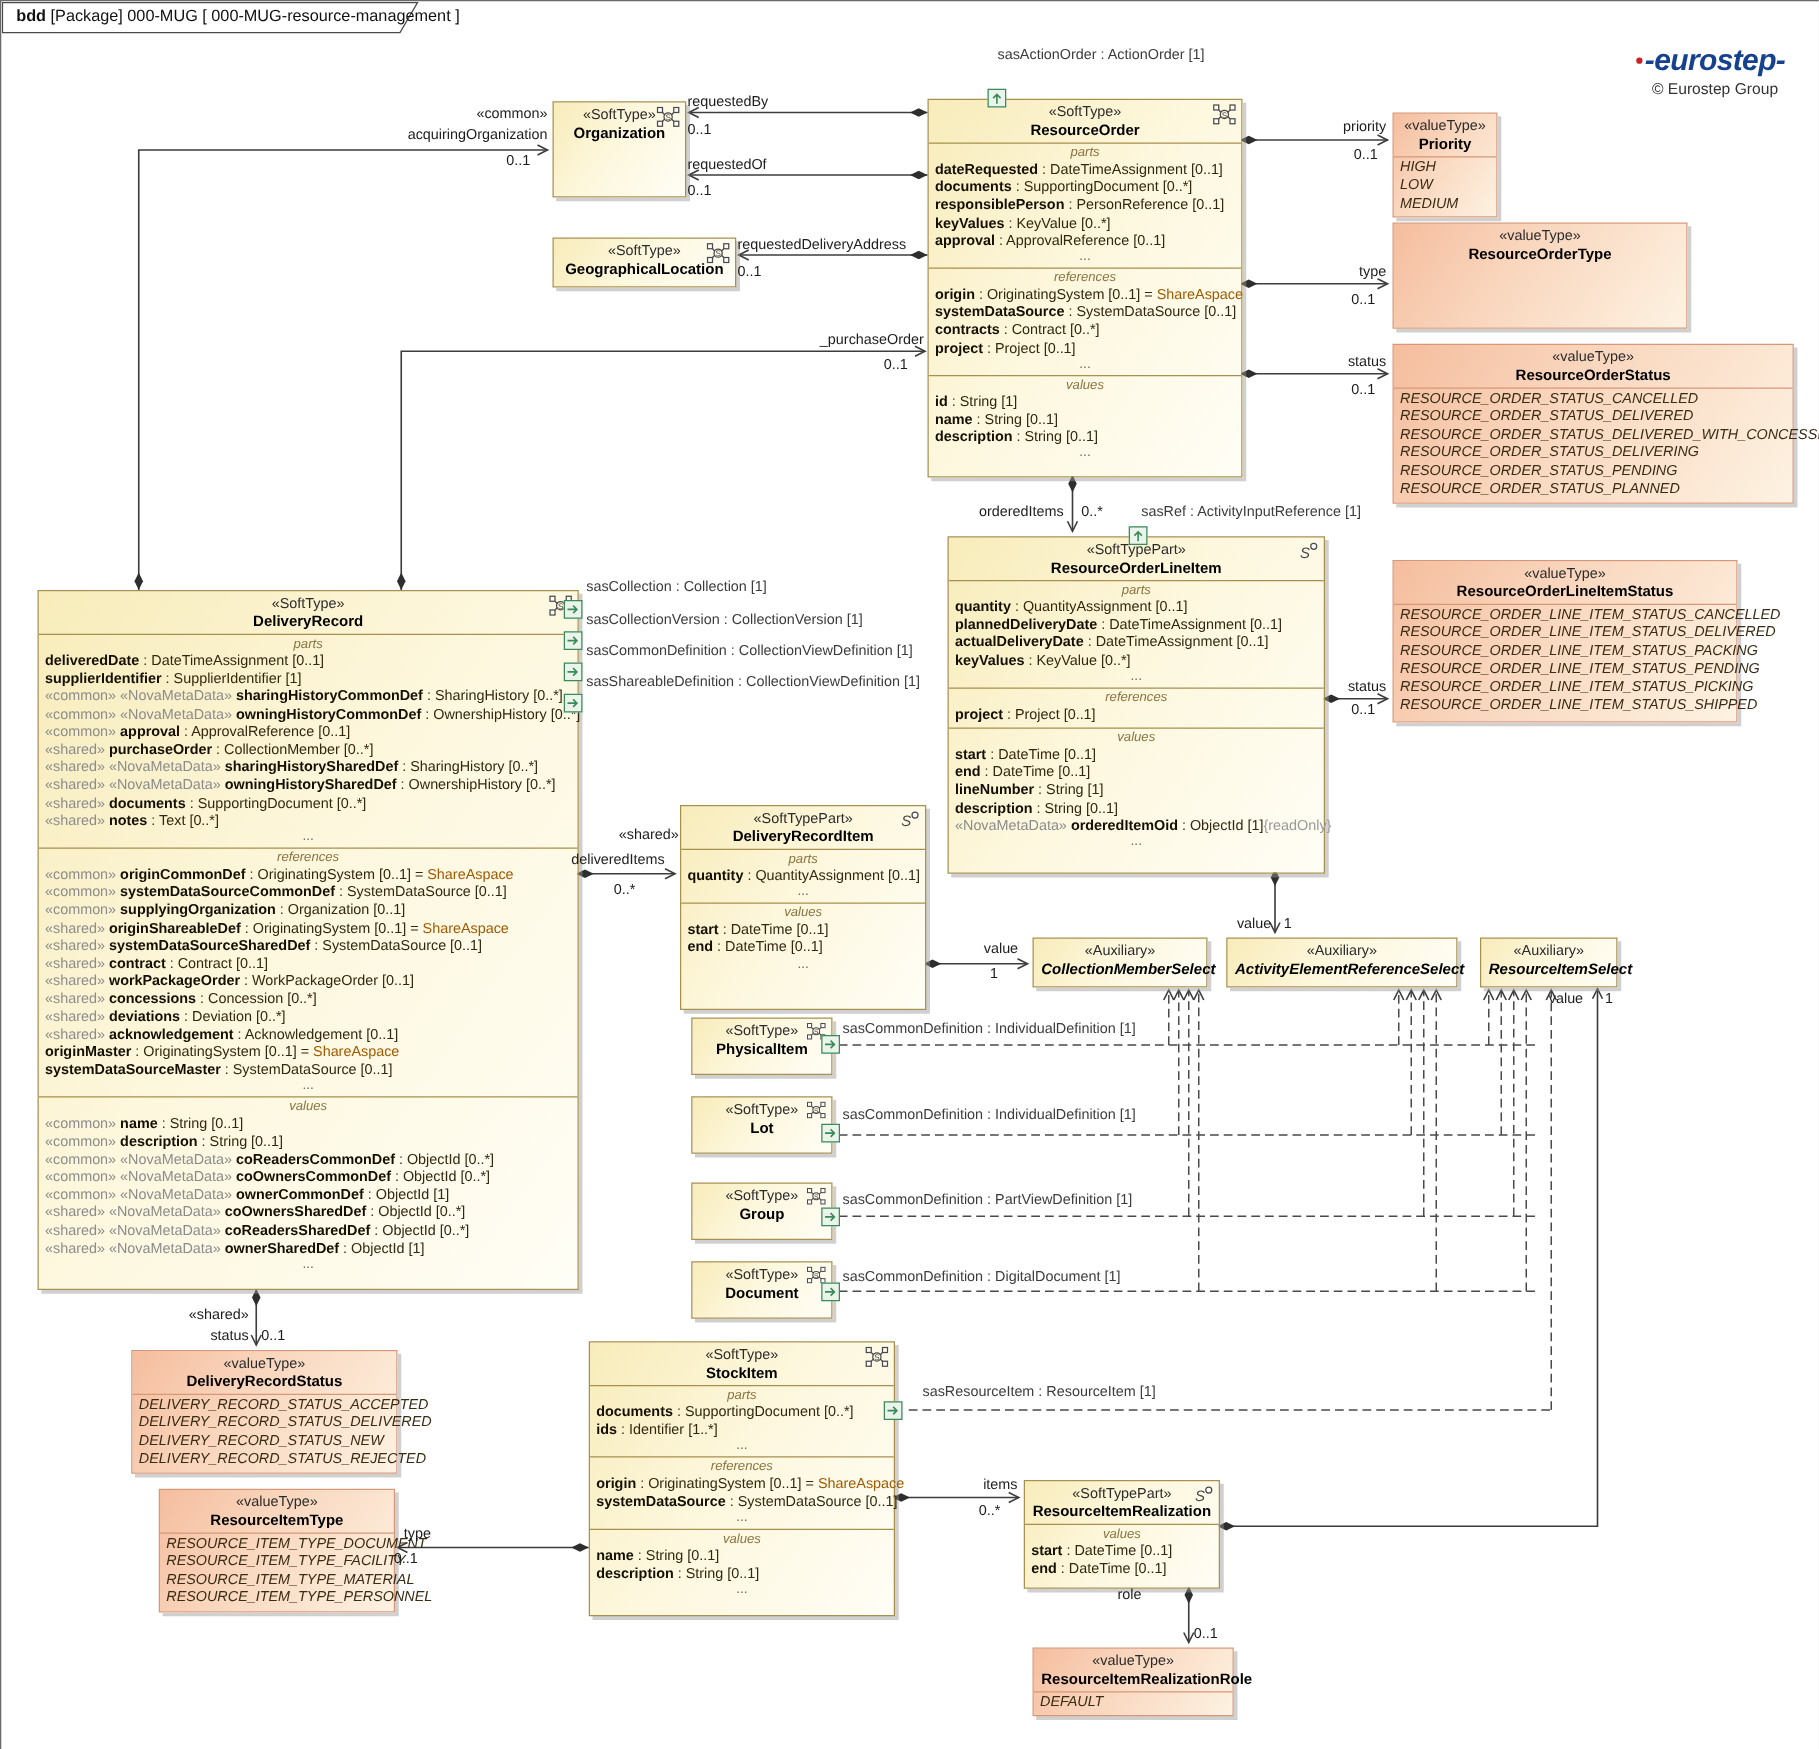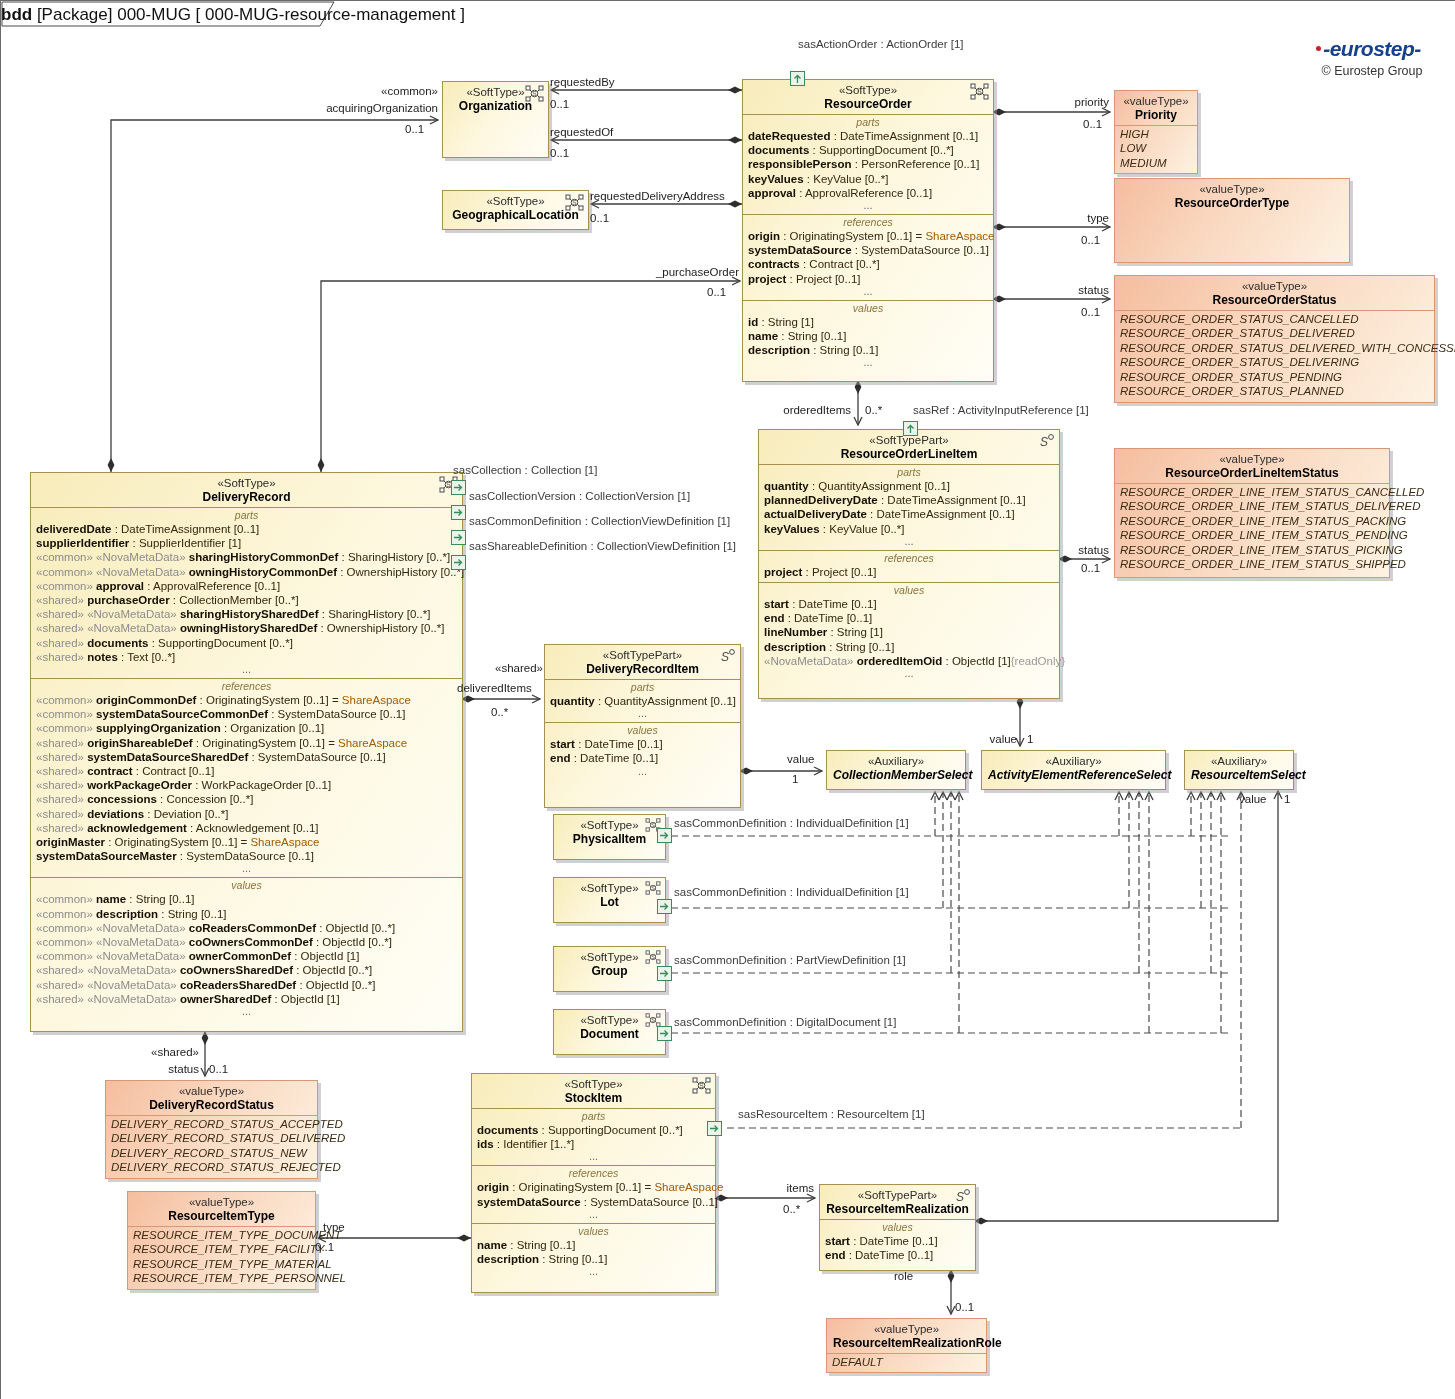--- a/index.html
+++ b/index.html
@@ -32,24 +32,24 @@
   .erow{font-size:11.5px;line-height:14.4px;white-space:nowrap;color:#3a2c14;}
   
   .lbl{position:absolute;font-size:11.5px;color:#1d1d1d;white-space:nowrap;z-index:3;line-height:13px;}
   .r{text-align:right;}
   .ann{position:absolute;font-size:11.5px;color:#3c3c3c;white-space:nowrap;z-index:3;line-height:13px;}
   
   .ga{position:absolute;width:15px;height:15px;background:#eaf4ea;border:1px solid #3a8a5a;z-index:4;
       display:flex;align-items:center;justify-content:center;box-sizing:border-box;}
   .ga.up svg{transform:rotate(-90deg);}
   
-  .tabtext{position:absolute;left:0;top:4px;font-size:17px;color:#111;z-index:5;white-space:nowrap;}
+  .tabtext{position:absolute;left:12px;top:4px;font-size:13px;color:#111;z-index:5;white-space:nowrap;}
   .tabtext b{font-weight:bold;}
   .logo{position:absolute;left:1312px;top:36px;width:118px;text-align:center;z-index:3;}
-  .brand{position:relative;display:inline-block;font-size:21px;font-weight:bold;font-style:italic;
+  .brand{position:relative;display:inline-block;font-size:24px;font-weight:bold;font-style:italic;
          color:#16418e;letter-spacing:-0.5px;line-height:24px;}
   .brand .dot{position:absolute;left:-7px;top:9px;width:5px;height:5px;border-radius:50%;background:#cc2027;}
   .copyright{font-size:12.5px;color:#333;margin-top:3px;}
 </style>
 </head>
 <body>
 
 <div class="canvas">
 
   <svg class="wires" width="1455" height="1399">
@@ -711,21 +711,21 @@
   <div class="lbl" style="left:314px;top:1240px;">0..1</div>
 
   <div class="lbl r" style="left:768px;top:1181px;width:45px;">items</div>
   <div class="lbl" style="left:782px;top:1202px;">0..*</div>
 
   <div class="lbl" style="left:893px;top:1269px;">role</div>
   <div class="lbl" style="left:954px;top:1300px;">0..1</div>
 
   <div class="ann" style="left:797px;top:37px;">sasActionOrder : ActionOrder [1]</div>
   <div class="ann" style="left:912px;top:403px;">sasRef : ActivityInputReference [1]</div>
-  <div class="ann" style="left:452px;top:463px;text-align:center;">sasCollection : Collection [1]</div>
+  <div class="ann" style="left:468px;top:463px;text-align:center;">sasCollection : Collection [1]</div>
   <div class="ann" style="left:468px;top:489px;">sasCollectionVersion : CollectionVersion [1]</div>
   <div class="ann" style="left:468px;top:514px;">sasCommonDefinition : CollectionViewDefinition [1]</div>
   <div class="ann" style="left:468px;top:539px;">sasShareableDefinition : CollectionViewDefinition [1]</div>
   <div class="ann" style="left:673px;top:816px;">sasCommonDefinition : IndividualDefinition [1]</div>
   <div class="ann" style="left:673px;top:885px;">sasCommonDefinition : IndividualDefinition [1]</div>
   <div class="ann" style="left:673px;top:953px;">sasCommonDefinition : PartViewDefinition [1]</div>
   <div class="ann" style="left:673px;top:1015px;">sasCommonDefinition : DigitalDocument [1]</div>
   <div class="ann" style="left:737px;top:1107px;">sasResourceItem : ResourceItem [1]</div>
 
 </div>

